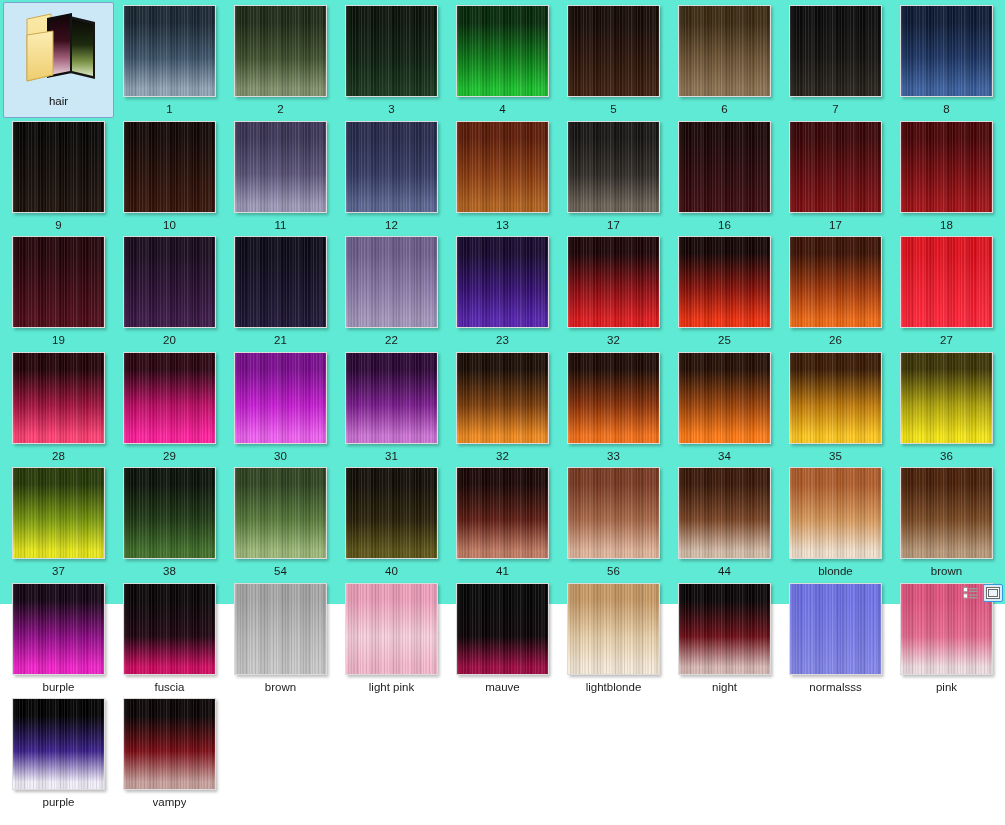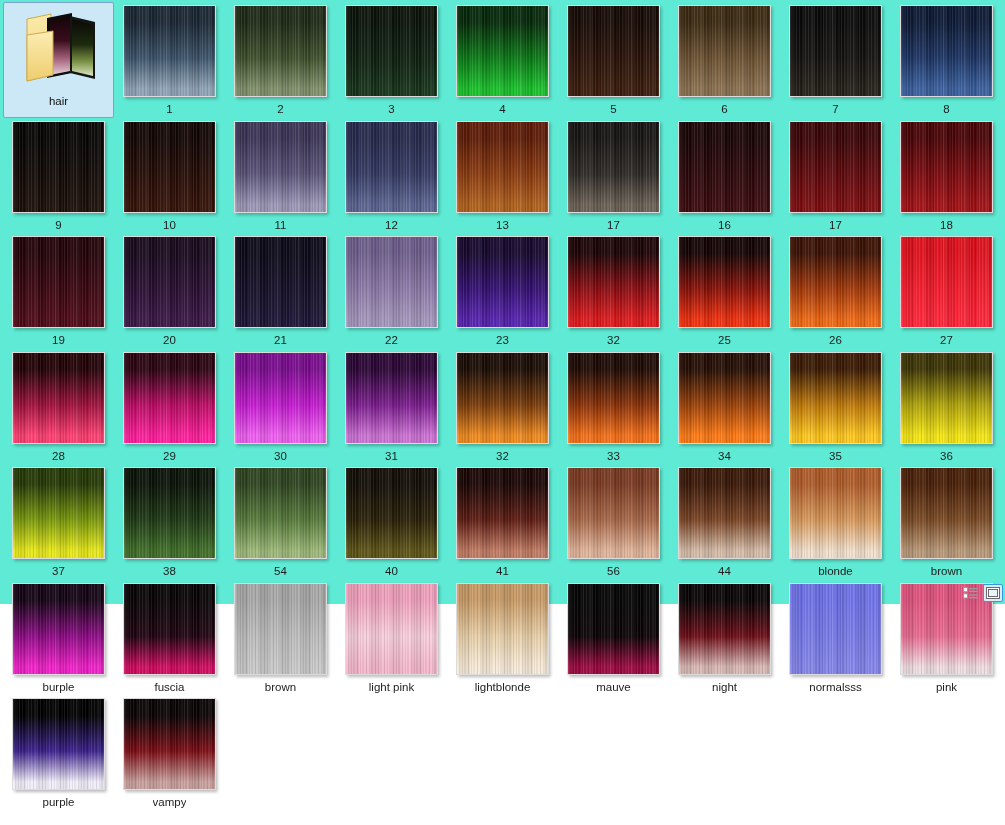--- a/index.html
+++ b/index.html
@@ -471,29 +471,29 @@
         <div class="item-label">brown</div>
       </div>
       <div class="grid-item">
         <div class="thumb-wrap">
           <div class="thumb" style="background: linear-gradient(rgb(240, 160, 188) 0%, rgb(240, 160, 188) 18%, rgb(248, 207, 221) 58%, rgb(245, 184, 204) 92%, rgb(245, 184, 204) 100%);"></div>
         </div>
         <div class="item-label">light pink</div>
       </div>
       <div class="grid-item">
         <div class="thumb-wrap">
+          <div class="thumb" style="background: linear-gradient(rgb(5, 5, 5) 0%, rgb(5, 5, 5) 18%, rgb(12, 3, 5) 58%, rgb(156, 8, 64) 92%, rgb(156, 8, 64) 100%);"></div>
+        </div>
+        <div class="item-label">mauve</div>
+      </div>
+      <div class="grid-item">
+        <div class="thumb-wrap">
           <div class="thumb" style="background: linear-gradient(rgb(200, 154, 102) 0%, rgb(200, 154, 102) 18%, rgb(232, 207, 168) 58%, rgb(246, 234, 216) 92%, rgb(246, 234, 216) 100%);"></div>
         </div>
         <div class="item-label">lightblonde</div>
-      </div>
-      <div class="grid-item">
-        <div class="thumb-wrap">
-          <div class="thumb" style="background: linear-gradient(rgb(5, 5, 5) 0%, rgb(5, 5, 5) 18%, rgb(12, 3, 5) 58%, rgb(156, 8, 64) 92%, rgb(156, 8, 64) 100%);"></div>
-        </div>
-        <div class="item-label">mauve</div>
       </div>
       <div class="grid-item">
         <div class="thumb-wrap">
           <div class="thumb" style="background: linear-gradient(rgb(8, 4, 5) 0%, rgb(8, 4, 5) 18%, rgb(108, 12, 22) 58%, rgb(216, 184, 180) 92%, rgb(216, 184, 180) 100%);"></div>
         </div>
         <div class="item-label">night</div>
       </div>
       <div class="grid-item">
         <div class="thumb-wrap">
           <div class="thumb" style="background: linear-gradient(rgb(111, 114, 232) 0%, rgb(111, 114, 232) 18%, rgb(120, 122, 232) 58%, rgb(130, 132, 234) 92%, rgb(130, 132, 234) 100%);"></div>

